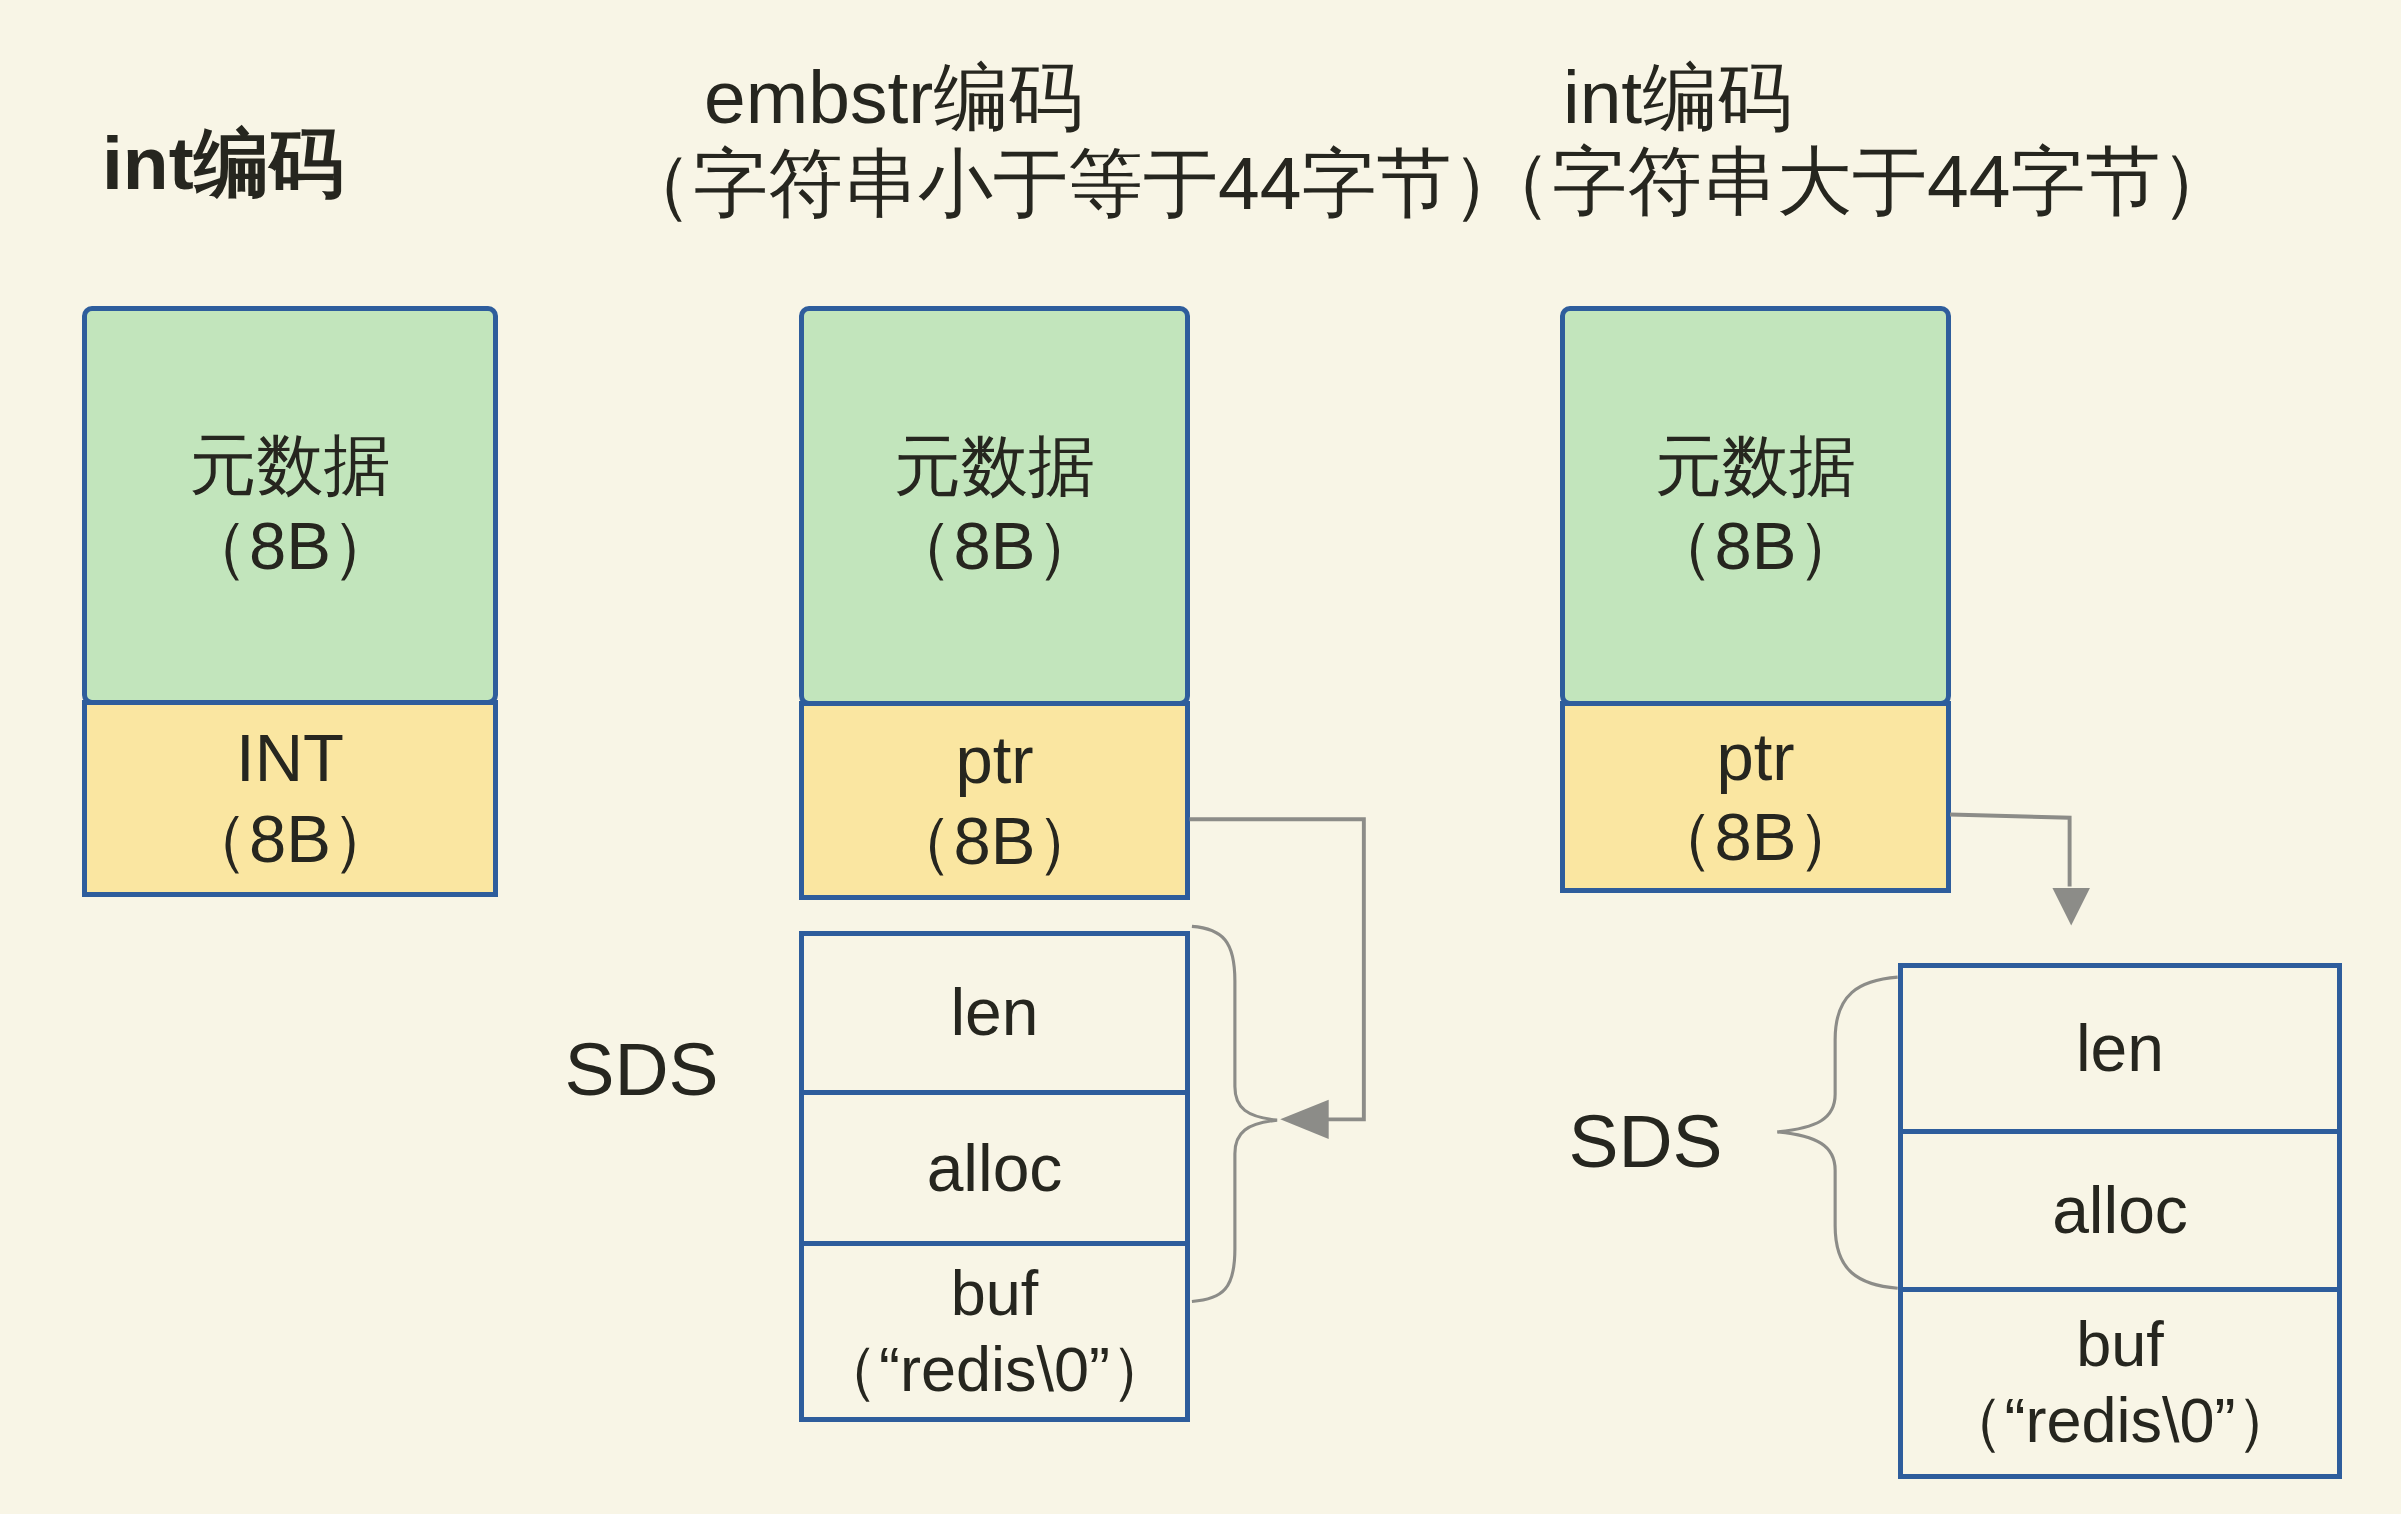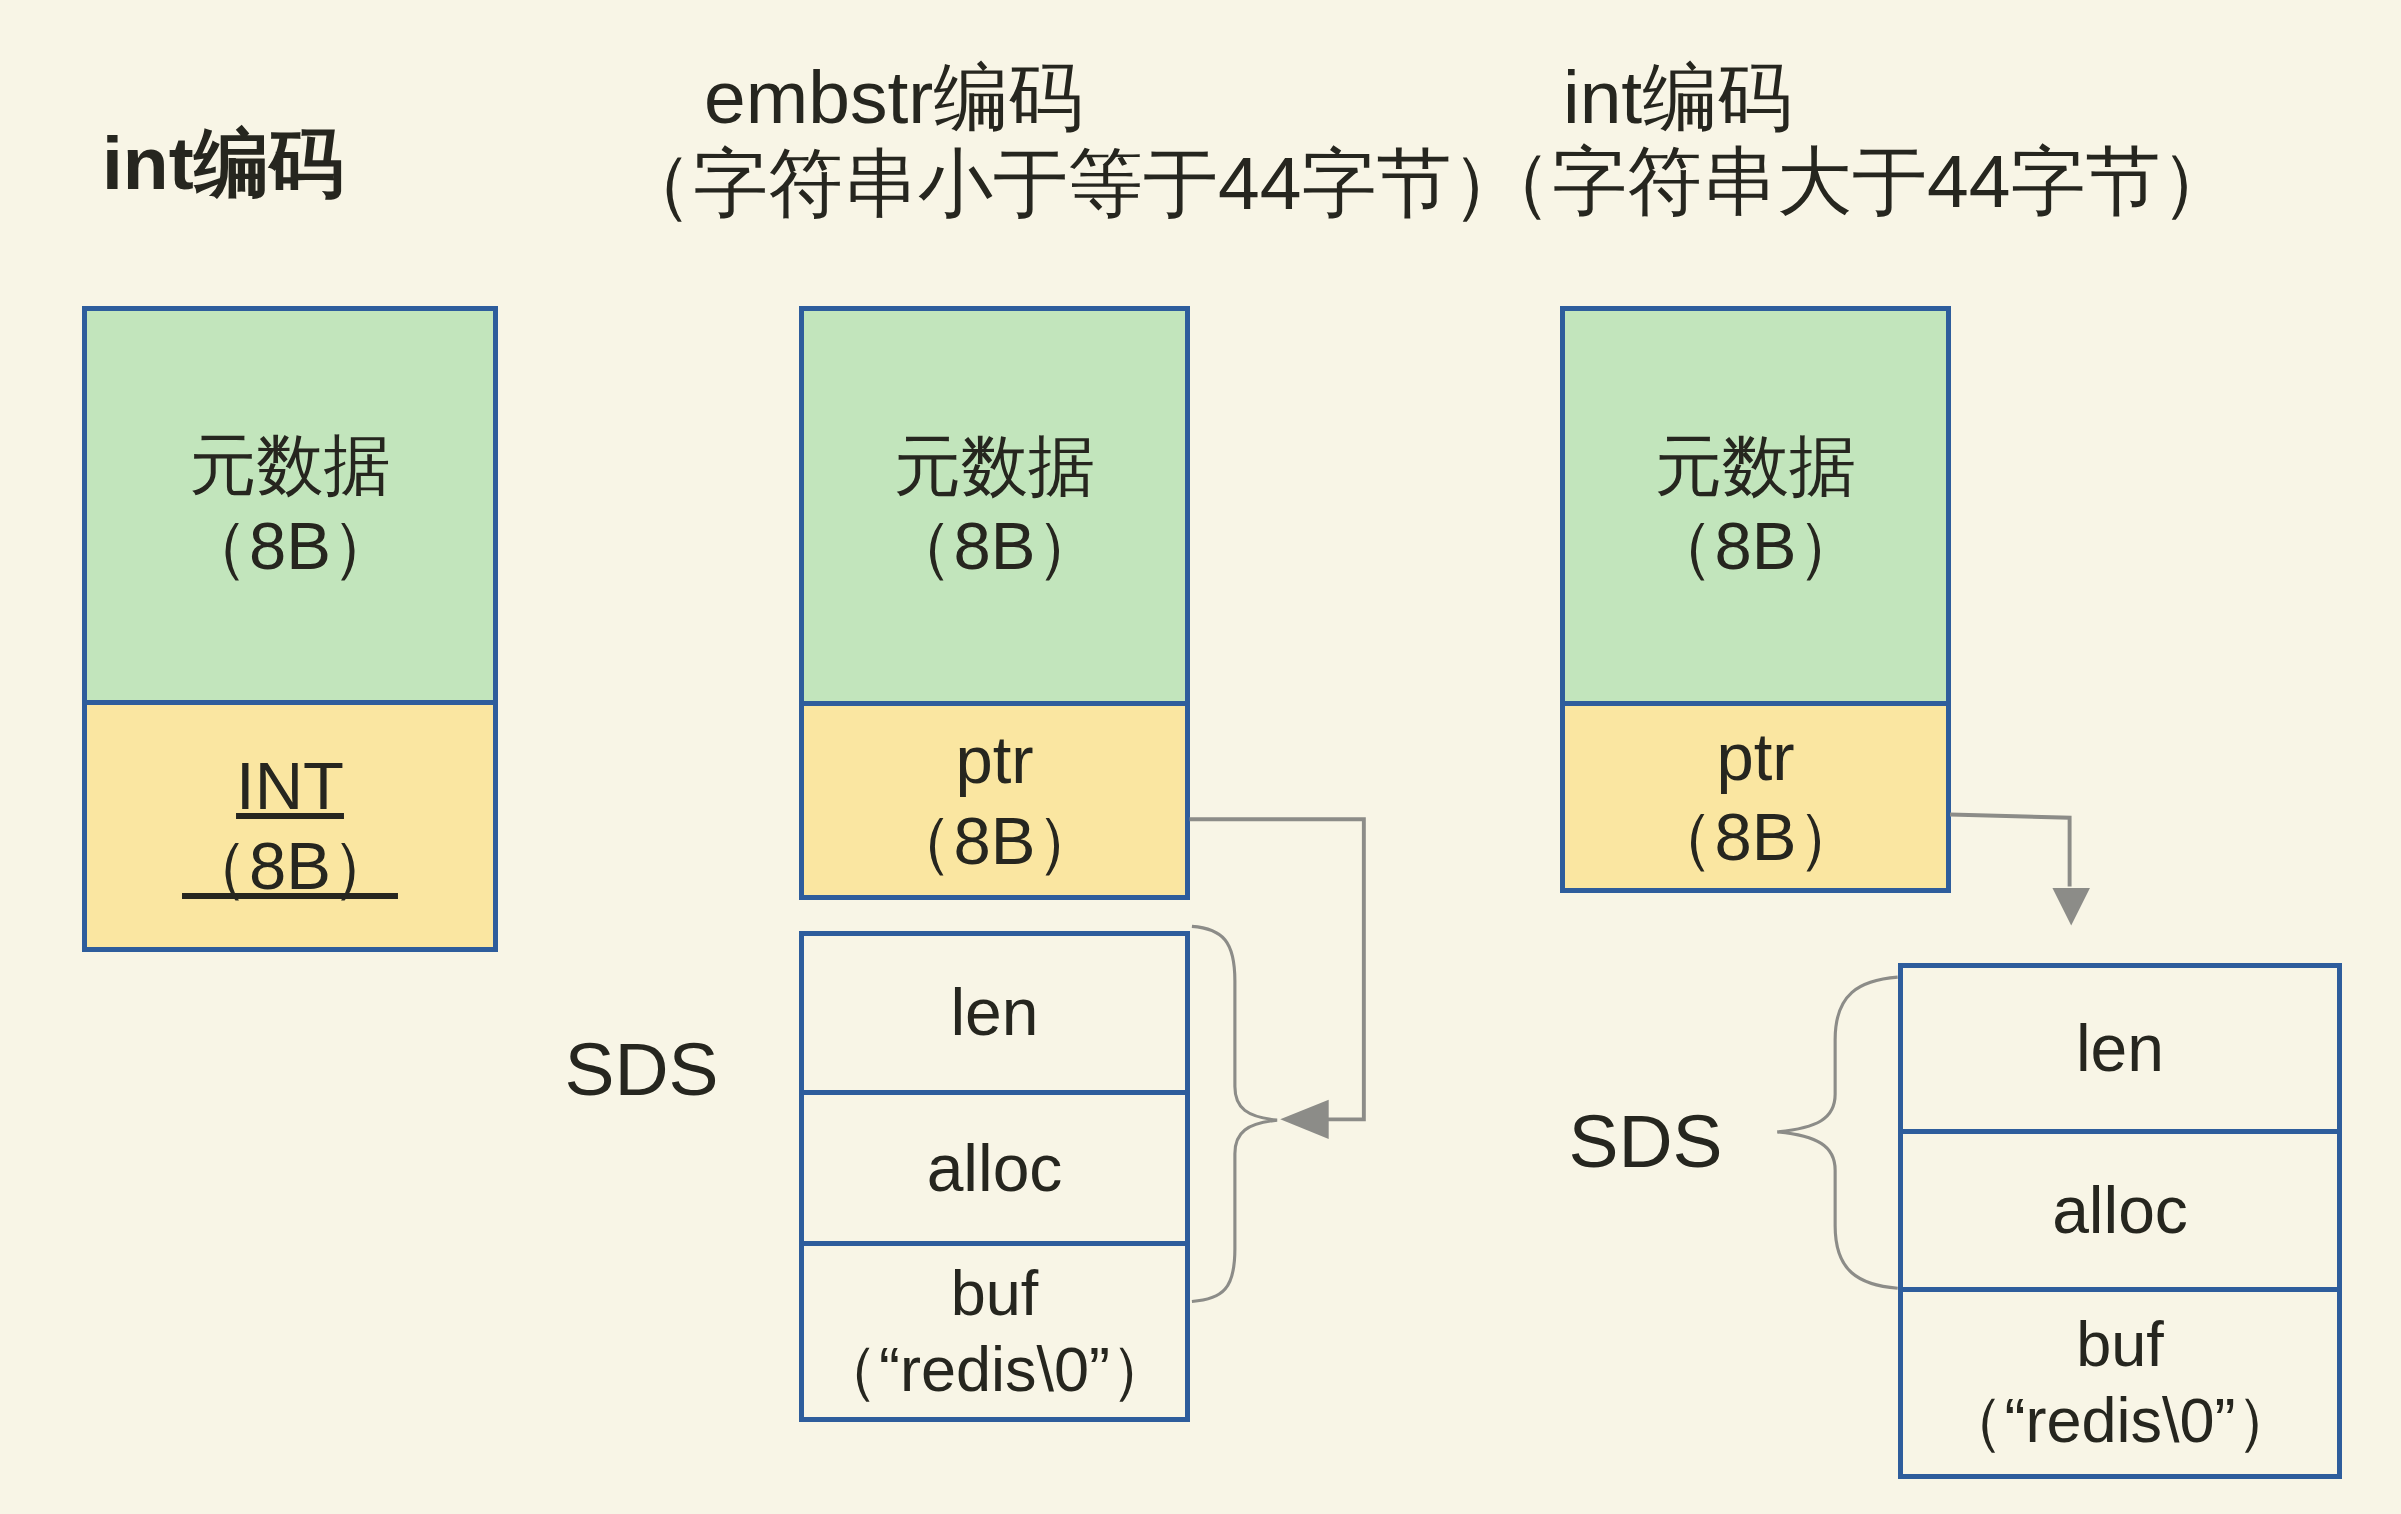--- a/index.html
+++ b/index.html
@@ -33,21 +33,21 @@
     border:5.5px solid var(--box_border);
     display:flex;
     flex-direction:column;
     align-items:center;
     justify-content:center;
     text-align:center;
     line-height:1.2;
   }
   .box .line{font-size:67px;white-space:nowrap;}
   .box.cell .line{font-size:66px;}
-  .box.green{background:var(--box_green);}
+  .box.green{background:var(--box_green);border-radius:10px;}
   .box.yellow{background:var(--box_yellow);}
   .box.plain{background:var(--background);margin-top:36px;}
   .sds-label{
     position:absolute;
     font-size:75px;
     text-align:center;
     white-space:nowrap;
   }
   svg.connectors{
     position:absolute;left:0;top:0;width:2401px;height:1515px;
@@ -78,21 +78,21 @@
     <span>int编码</span>
   </div>
   <div class="title centered" style="left:1477px;top:140px;width:782px;">
     <span>（字符串大于44字节）</span>
   </div>
 
   <div class="box green" style="left:82px;top:306px;width:416px;height:399px;">
     <div class="line">元数据</div>
     <div class="line">（8B）</div>
   </div>
-  <div class="box yellow" style="left:82px;top:700px;width:416px;height:252px;text-decoration:underline;">
+  <div class="box yellow" style="left:82px;top:700px;width:416px;height:197px;">
     <div class="line">INT</div>
     <div class="line">（8B）</div>
   </div>
 
   <div class="box green" style="left:799px;top:306px;width:391px;height:400px;">
     <div class="line">元数据</div>
     <div class="line">（8B）</div>
   </div>
   <div class="box yellow" style="left:799px;top:701px;width:391px;height:199px;">
     <div class="line">ptr</div>

